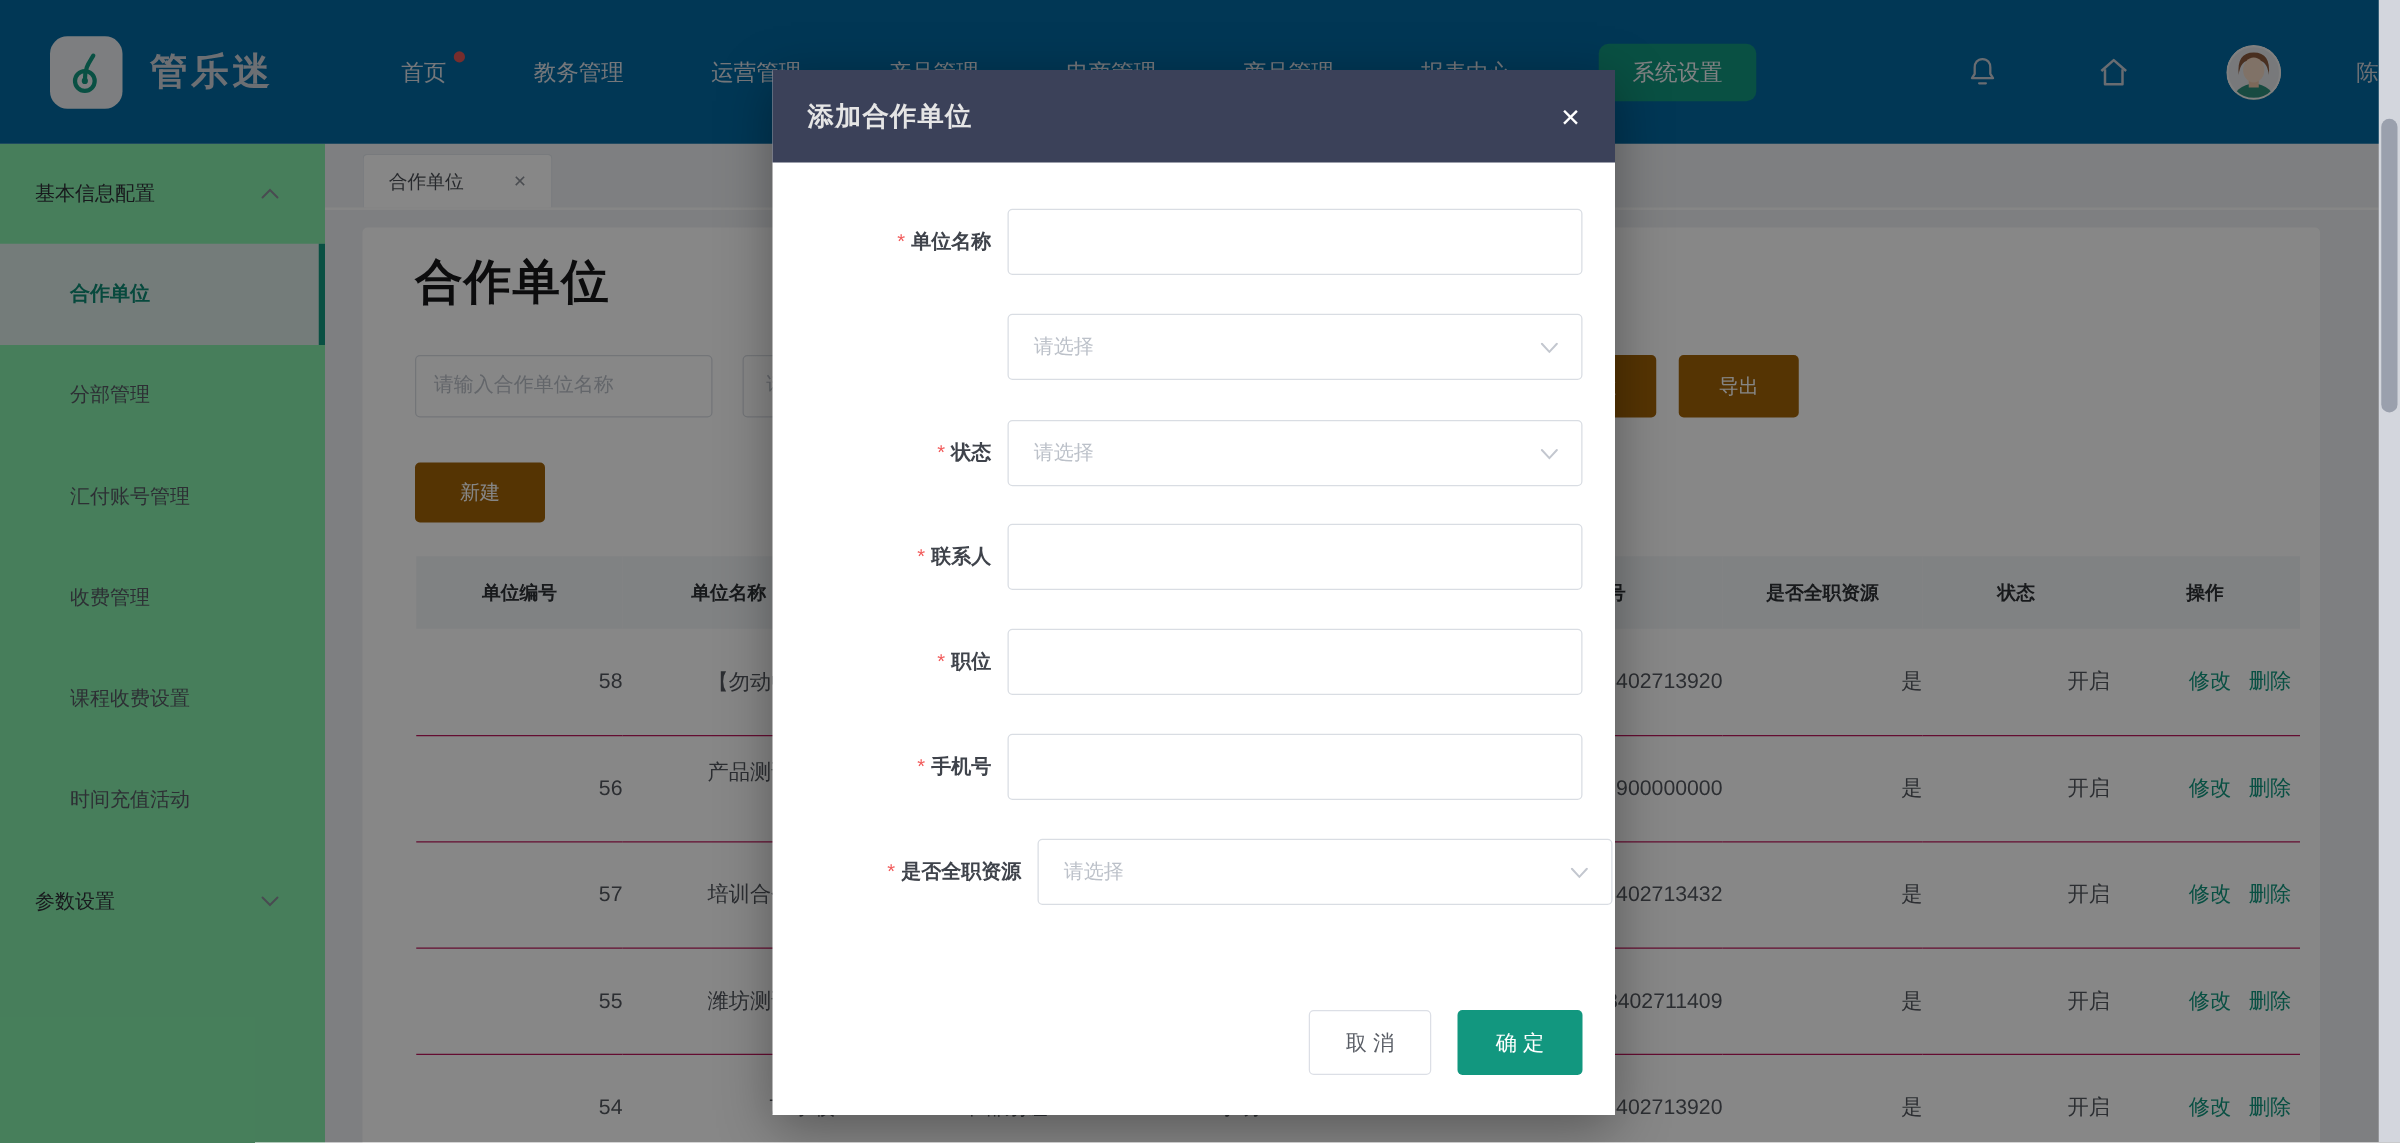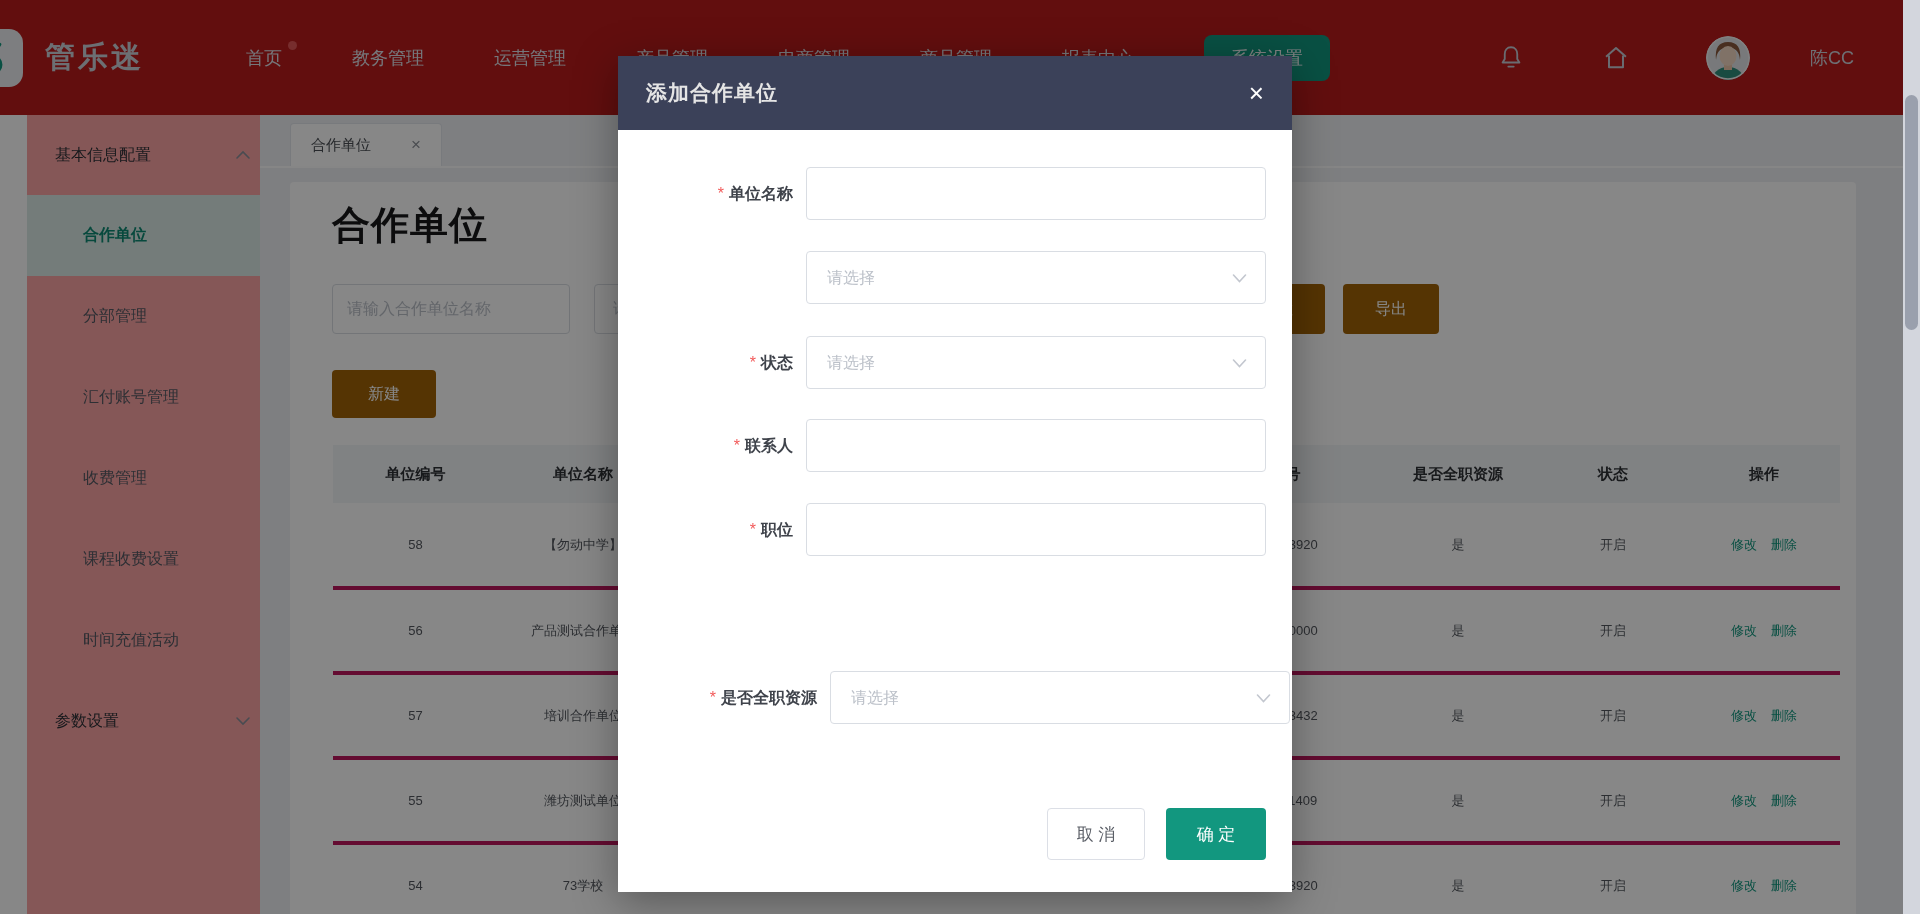--- a/index.html
+++ b/index.html
@@ -1,37 +1,37 @@
 <!DOCTYPE html>
 <html><head>
 <meta charset="utf-8">
 <style>
   * { margin:0; padding:0; box-sizing:border-box; }
   html,body { width:1920px; height:914px; overflow:hidden; background:#fff;
     font-family:"Liberation Sans","DejaVu Sans",sans-serif; }
   #app { position:relative; width:1920px; height:914px; overflow:hidden; }
 
   
-  .navbar { position:absolute; left:0; top:0; width:100%; height:115px; background:#b91c1c;
-    display:flex; align-items:center; z-index:10;justify-content:flex-end; }
+  .navbar { position:absolute; left:0; top:0; width:100%; height:115px; background:#0369a1;
+    display:flex; align-items:center; z-index:10; }
   .logo-box { width:58px; height:58px; margin-left:40px; border-radius:14px; background:#eceff1;
     display:flex; align-items:center; justify-content:center; flex:0 0 auto; }
   .brand-text { font-size:30px; color:#ccd1da; font-weight:600; letter-spacing:3px; margin-left:22px; white-space:nowrap; }
   .nav-items { display:flex; margin-left:102px; align-items:center; }
   .nav-item { position:relative; margin-right:70px; font-size:18px; color:#dde1e8; cursor:pointer; white-space:nowrap; }
   .nav-dot { position:absolute; right:-15px; top:-5px; width:9px; height:9px; border-radius:50%; background:#e05656; }
   .settings-btn { background:#12977f; color:#f2f4f6; font-size:18px; height:46px; padding:0 27px;
     border-radius:8px; display:flex; align-items:center; margin-left:auto; cursor:pointer; white-space:nowrap; }
   .nav-right { display:flex; align-items:center; margin-left:168px; margin-right:66px;gap:46px; }
   .icon-btn { width:28px; height:28px; margin-right:30px; cursor:pointer; display:flex; align-items:center; }
   .avatar { width:44px; height:44px; border-radius:50%; overflow:hidden; margin-right:14px; cursor:pointer; flex:0 0 auto; }
   .user-name { font-size:18px; color:#cfd3dc; white-space:nowrap; cursor:pointer; }
 
   
-  .sidebar { position:absolute; left:0; top:115px; width:260px; bottom:0; background:#fca5a5; z-index:5;margin-left:27px; }
+  .sidebar { position:absolute; left:0; top:115px; width:260px; bottom:0; background:#86efac; z-index:5; }
   .side-group { height:80px; display:flex; align-items:center; justify-content:space-between;
     padding:0 36px 0 28px; font-size:16px; color:#2f3238; cursor:pointer; }
   .side-item { height:81px; display:flex; align-items:center; padding-left:56px; font-size:16px;
     color:#565a63; position:relative; cursor:pointer; }
   .side-item.active { background:#dcebe7; color:#0f8a74; font-weight:700; }
   .side-item.active::after { content:''; position:absolute; right:0; top:0; bottom:0; width:5px; background:#12977f; }
 
   
   .content { position:absolute; left:260px; top:115px; right:17px; bottom:0; background:#eef0f3; z-index:5; }
   .tabbar { position:relative; height:53px; border-bottom:2px solid #fdfdfd; }
@@ -46,22 +46,22 @@
     font-size:16px; padding:0 14px; color:#333; background:#fff; outline:none; }
   .text-input::placeholder { color:#bcc1c9; }
   .sel-box { position:absolute; height:50px; border:1px solid #d9dde3; border-radius:4px; background:#fff; }
   .sel-box .ph { position:absolute; left:18px; top:0; line-height:48px; font-size:16px; color:#bcc1c9; }
   .btn { position:absolute; display:flex; align-items:center; justify-content:center;
     border-radius:4px; font-size:16px; cursor:pointer; border:none; }
   .btn-teal { background:#a16207; color:#fcfdfd; }
 
   .data-table { position:absolute; left:43px; top:263px; width:1507px; border-collapse:collapse; table-layout:fixed; }
   .data-table th { height:58px; background:#f2f5f8; font-size:15px; font-weight:700; color:#2e3135; text-align:center; }
-  .data-table td { height:85px; font-size:13px; color:#54585f; text-align:center;
-    border-bottom:4px solid #be185d; line-height:26px; }
+  .data-table td { height:85px; font-size:17px; color:#54585f; text-align:right;
+    border-bottom:1px solid #be185d; line-height:26px; }
   .name-span { display:inline-block; max-width:118px; line-height:26px; vertical-align:middle; }
   .op-link { color:#12977f; margin:0 7px; cursor:pointer; }
 
   
   .scrollbar { position:absolute; right:0; top:0; width:17px; bottom:0; background:#d3d6dd; z-index:100; }
   .scroll-thumb { position:absolute; left:2px; right:2px; top:95px; height:235px; border-radius:7px; background:#9aa0ad; }
 
   
   .overlay { position:absolute; inset:0; background:rgba(0,0,0,0.47); z-index:50; }
   .modal { position:absolute; left:618px; top:56px; width:674px; height:836px; background:#fff;
@@ -312,20 +312,24 @@
           </div>
         </div>
         <div class="form-row" style="top: 289px;">
           <div class="form-label"><span class="req">*</span><span>联系人</span></div>
           <div class="form-field"><input style=""></div>
         </div>
         <div class="form-row" style="top: 373px;">
           <div class="form-label"><span class="req">*</span><span>职位</span></div>
           <div class="form-field"><input style=""></div>
         </div>
+        <div class="form-row" style="top: 457px;">
+          <div class="form-label"><span class="req">*</span><span>手机号</span></div>
+          <div class="form-field"><input style=""></div>
+        </div>
         <div class="form-row" style="top: 541px; margin-left: 24px;">
           <div class="form-label"><span class="req">*</span><span>是否全职资源</span></div>
           <div class="form-field">
             <span class="ph">请选择</span>
             <svg class="chev" width="15" height="9" viewBox="0 0 15 9">
               <path d="M1.5 1 L7.5 7.5 L13.5 1" fill="none" stroke="#c3c7cf" stroke-width="1.6" stroke-linecap="round"></path>
             </svg>
           </div>
         </div>
       </div>

